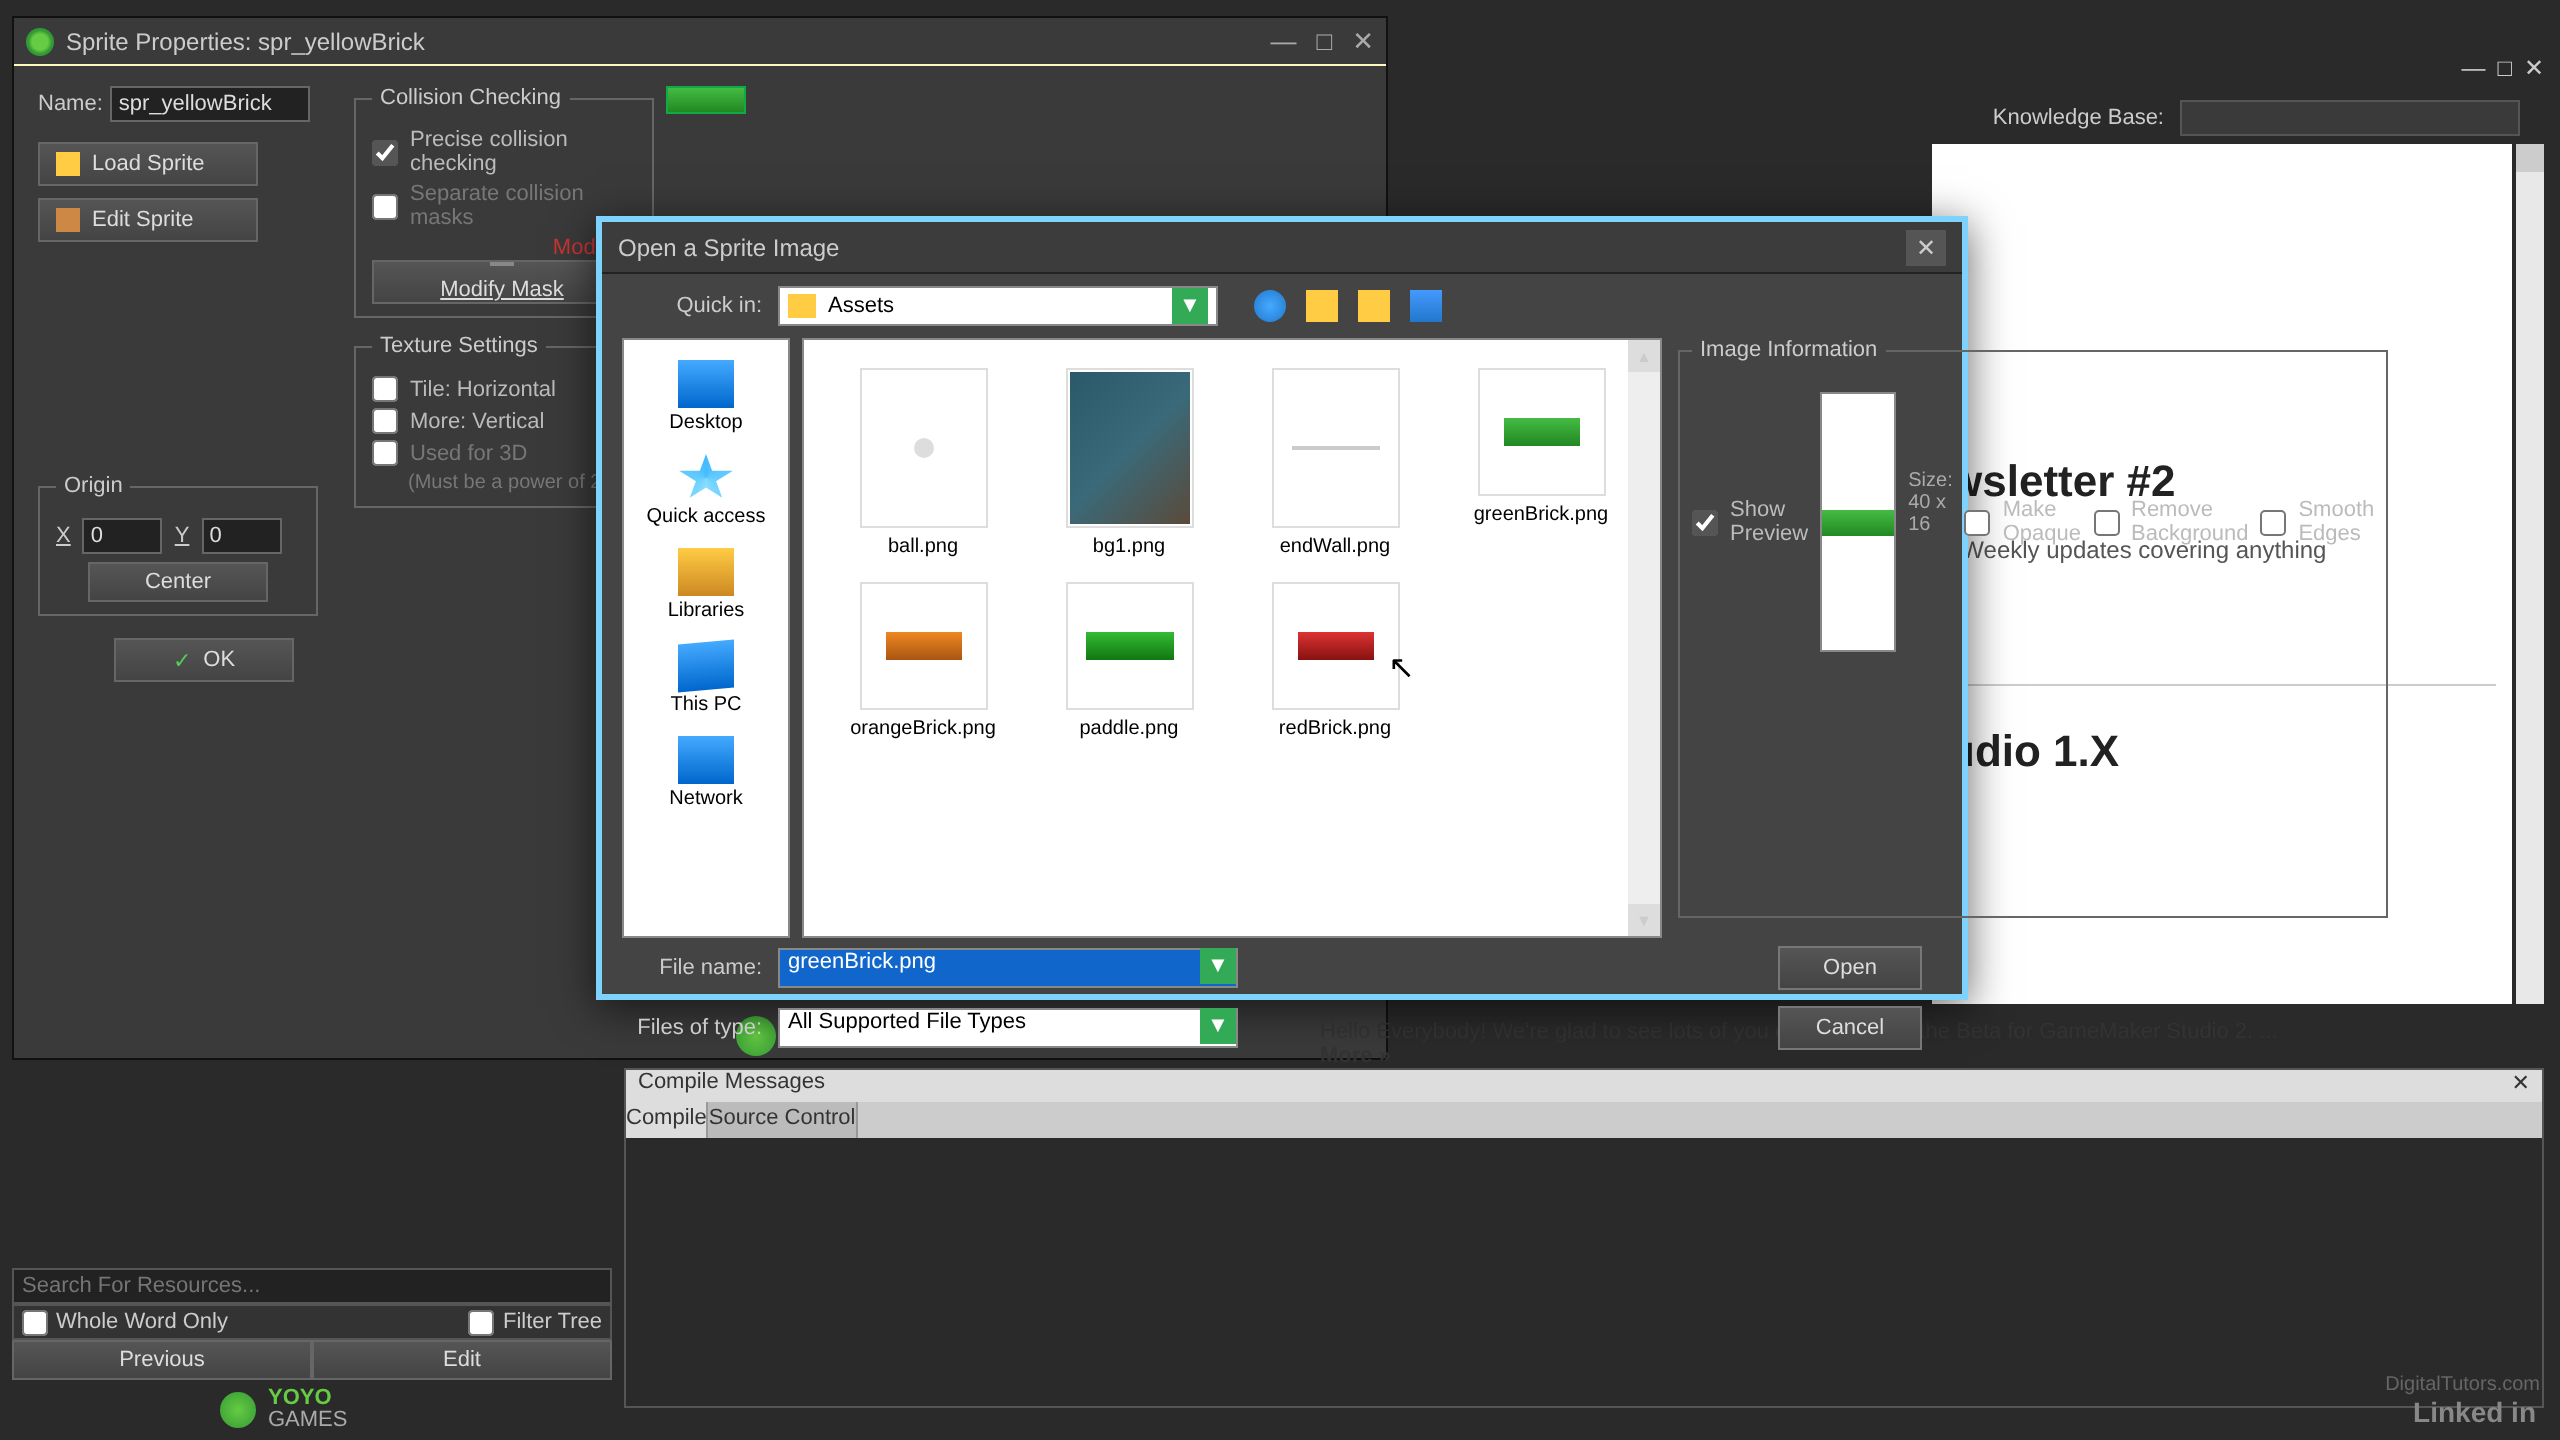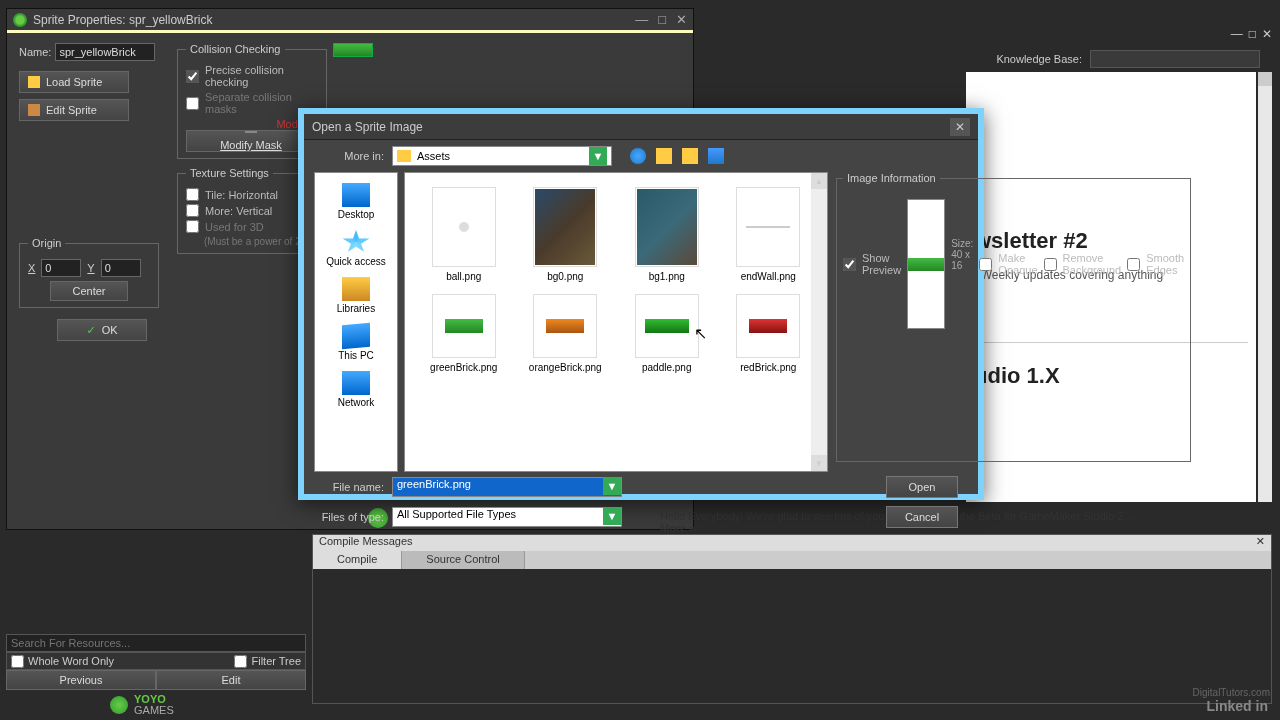--- a/index.html
+++ b/index.html
@@ -3,21 +3,21 @@
 <meta charset="utf-8">
 <style>
 * { box-sizing: border-box; margin: 0; padding: 0; font-family: "Segoe UI", Tahoma, sans-serif; }
 body { background: #1a1a1a; color: #ccc; font-size: 11px; width: 1280px; height: 720px; overflow: hidden; position: relative; }
 
 
 .app { position: absolute; inset: 0; background: #2a2a2a; }
 .kb-label { color: #ccc; margin-right: 4px; display: flex; align-items: center; }
 .kb-input { background: #3a3a3a; border: 1px solid #555; height: 18px; width: 170px; color: #ccc; padding: 0 4px; }
 .appwin-controls { position: absolute; top: 27px; right: 8px; display:flex; gap:6px; color:#ccc; font-size:12px; }
-.sp-title { display:flex; align-items:center; height:24px; padding:0 6px; background:#3a3a3a; border-bottom:3px solid #fef9c3; font-size:12px; }
+.sp-title { display:flex; align-items:center; height:24px; padding:0 6px; background:#3a3a3a; border-bottom:1px solid #fef9c3; font-size:12px; }
 .sp-icon { width:14px; height:14px; background: radial-gradient(circle,#6c4 40%,#393 60%); border-radius:50%; margin-right:6px; }
 .sp-title .wc { margin-left:auto; display:flex; gap:10px; font-size:13px; color:#aaa; }
 
 .sp-left { position:absolute; left:12px; top:34px; width:150px; }
 .sp-left label { font-size:11px; }
 .sp-name-row { display:flex; align-items:center; gap:4px; margin-bottom:10px; }
 .sp-name-input { background:#222; border:1px solid #666; color:#ddd; height:18px; width:100px; padding:0 3px; font-size:11px; }
 .sp-btn { display:flex; align-items:center; gap:6px; background:linear-gradient(#555,#444); border:1px solid #666; color:#ddd; height:22px; width:110px; padding:0 8px; margin-bottom:6px; font-size:11px; cursor:pointer; }
 .sp-btn .ico { width:12px; height:12px; }
 .sp-info { font-size:11px; margin-top:8px; line-height:16px; }
@@ -26,29 +26,29 @@
 fieldset { border:1px solid #666; padding:6px 8px 6px; margin-bottom:8px; font-size:11px; }
 legend { padding:0 4px; color:#ccc; font-size:11px; }
 .chk { display:flex; align-items:center; gap:6px; margin:3px 0; color:#bbb; }
 .chk input { accent-color:#555; }
 .mod { color:#c33; text-align:right; font-size:11px; margin-top:2px; }
 .mask-btn { background:linear-gradient(#555,#444); border:1px solid #666; color:#ddd; height:22px; width:130px; display:flex; align-items:center; gap:6px; padding:0 6px; text-decoration:underline; cursor:pointer; font-size:11px;flex-direction:column; }
 
 .origin { position:absolute; left:12px; top:228px; width:140px; }
 .origin-row { display:flex; gap:6px; align-items:center; margin:4px 0; }
 .origin input[type=text] { width:40px; background:#222; border:1px solid #666; color:#ddd; height:18px; padding:0 3px; font-size:11px; }
-.center-btn { background:linear-gradient(#555,#444); border:1px solid #666; color:#ddd; height:20px; width:78px; margin:4px auto 0; display:block; font-size:11px; cursor:pointer; }
+.center-btn { background:linear-gradient(#555,#444); border:1px solid #666; color:#ddd; height:20px; width:90px; margin:4px auto 0; display:block; font-size:11px; cursor:pointer; }
 .ok-btn { position:absolute; left:50px; top:310px; background:linear-gradient(#555,#444); border:1px solid #666; color:#ddd; height:22px; width:90px; display:flex; align-items:center; justify-content:center; gap:6px; font-size:11px; cursor:pointer; }
 .ok-btn::before { content:"✓"; color:#5c5; }
 
 
 .brick-preview-top { position:absolute; left:326px; top:34px; width:40px; height:14px; background:linear-gradient(#4b4,#282); border:1px solid #1a4; }
 
 
-.opendlg { position:absolute; left:298px; top:108px; width:686px; height:392px; background:#444; border:6px solid #7dd3fc; box-shadow:0 4px 20px rgba(0,0,0,0.6); z-index:50; }
+.opendlg { position:absolute; left:298px; top:108px; width:686px; height:392px; background:#444; border:3px solid #7dd3fc; box-shadow:0 4px 20px rgba(0,0,0,0.6); z-index:50; }
 .od-title { height:26px; background:#3c3c3c; display:flex; align-items:center; padding:0 8px; font-size:12px; border-bottom:1px solid #222; }
 .od-title .x { margin-left:auto; width:20px; height:18px; background:#555; display:flex; align-items:center; justify-content:center; cursor:pointer; }
 .od-lookin { display:flex; align-items:center; gap:8px; padding:6px 10px; }
 .od-lookin label { width:70px; text-align:right; font-size:11px; }
 .od-dd { display:flex; align-items:center; background:#fff; color:#000; height:20px; width:220px; border:1px solid #888; font-size:11px; padding:0 4px; }
 .od-dd .folder { width:14px; height:12px; background:#fc4; margin-right:6px; }
 .od-dd .arrow { margin-left:auto; background:#3a5; color:#fff; width:18px; height:18px; display:flex; align-items:center; justify-content:center; }
 .od-toolicons { display:flex; gap:10px; margin-left:10px; }
 .od-toolicons span { width:16px; height:16px; display:inline-block; }
 .ico-back{background:radial-gradient(circle,#4af,#27c);border-radius:50%;}
@@ -100,21 +100,21 @@
 .gm-footer { position:absolute; left:368px; top:504px; height:28px; display:flex; align-items:center; gap:8px; color:#fff; font-size:16px; }
 .gm-logo { width:20px; height:20px; background:radial-gradient(circle,#6c4,#393); border-radius:50%; }
 .gm-footer b { font-weight:600; }
 .hello { position:absolute; left:660px; top:510px; font-size:11px; color:#333; }
 
 
 .compile { position:absolute; left:312px; right:8px; top:534px; height:170px; background:#2a2a2a; border:1px solid #555; }
 .compile-hdr { background:#ddd; color:#333; height:16px; padding:0 6px; font-size:11px; display:flex; }
 .compile-hdr .cx { margin-left:auto; cursor:pointer; }
 .compile-tabs { display:flex; background:#ccc; height:18px; }
-.compile-tabs .tab { padding:2px 24px; font-size:11px; color:#333; border-right:1px solid #999; background:#ddd; cursor:pointer; }
+.compile-tabs .tab { padding:2px 0; font-size:11px; color:#333; border-right:1px solid #999; background:#ddd; cursor:pointer; }
 .compile-tabs .tab.inactive { background:#bbb; }
 .compile-body { background:#2a2a2a; height:130px; }
 
 
 .search-area { position:absolute; left:6px; bottom:30px; width:300px; }
 .search-input { width:100%; background:#222; border:1px solid #555; color:#888; height:18px; padding:0 4px; font-size:11px; }
 .search-opts { display:flex; background:#333; border:1px solid #555; height:18px; align-items:center; }
 .search-opts .half { flex:1; display:flex; align-items:center; gap:4px; padding:0 4px; font-size:11px; }
 .search-btns { display:flex; }
 .search-btns button { flex:1; height:20px; background:linear-gradient(#555,#444); border:1px solid #666; color:#ddd; font-size:11px; cursor:pointer; }
@@ -220,21 +220,21 @@
 
     <div class="brick-preview-top"></div>
   </div>
 
   <div class="opendlg">
     <div class="od-title">
       <span>Open a Sprite Image</span>
       <span class="x">✕</span>
     </div>
     <div class="od-lookin">
-      <label>More in:</label>
+      <label>Quick in:</label>
       <div class="od-dd">
         <span class="folder"></span>
         <span>Assets</span>
         <span class="arrow">▼</span>
       </div>
       <div class="od-toolicons">
         <span class="ico-back"></span>
         <span class="ico-up"></span>
         <span class="ico-new"></span>
         <span class="ico-view"></span>
@@ -268,26 +268,20 @@
       <div class="od-files">
         <div class="file-grid">
           <div class="file-item">
               <div class="thumb big">
                 <span class="brick-ball"></span>
               </div>
               <span>ball.png</span>
             </div>
           <div class="file-item">
               <div class="thumb big">
-                <span class="tx-bg0"></span>
-              </div>
-              <span>bg0.png</span>
-            </div>
-          <div class="file-item">
-              <div class="thumb big">
                 <span class="tx-bg1"></span>
               </div>
               <span>bg1.png</span>
             </div>
           <div class="file-item">
               <div class="thumb big">
                 <span class="brick-end"></span>
               </div>
               <span>endWall.png</span>
             </div>

